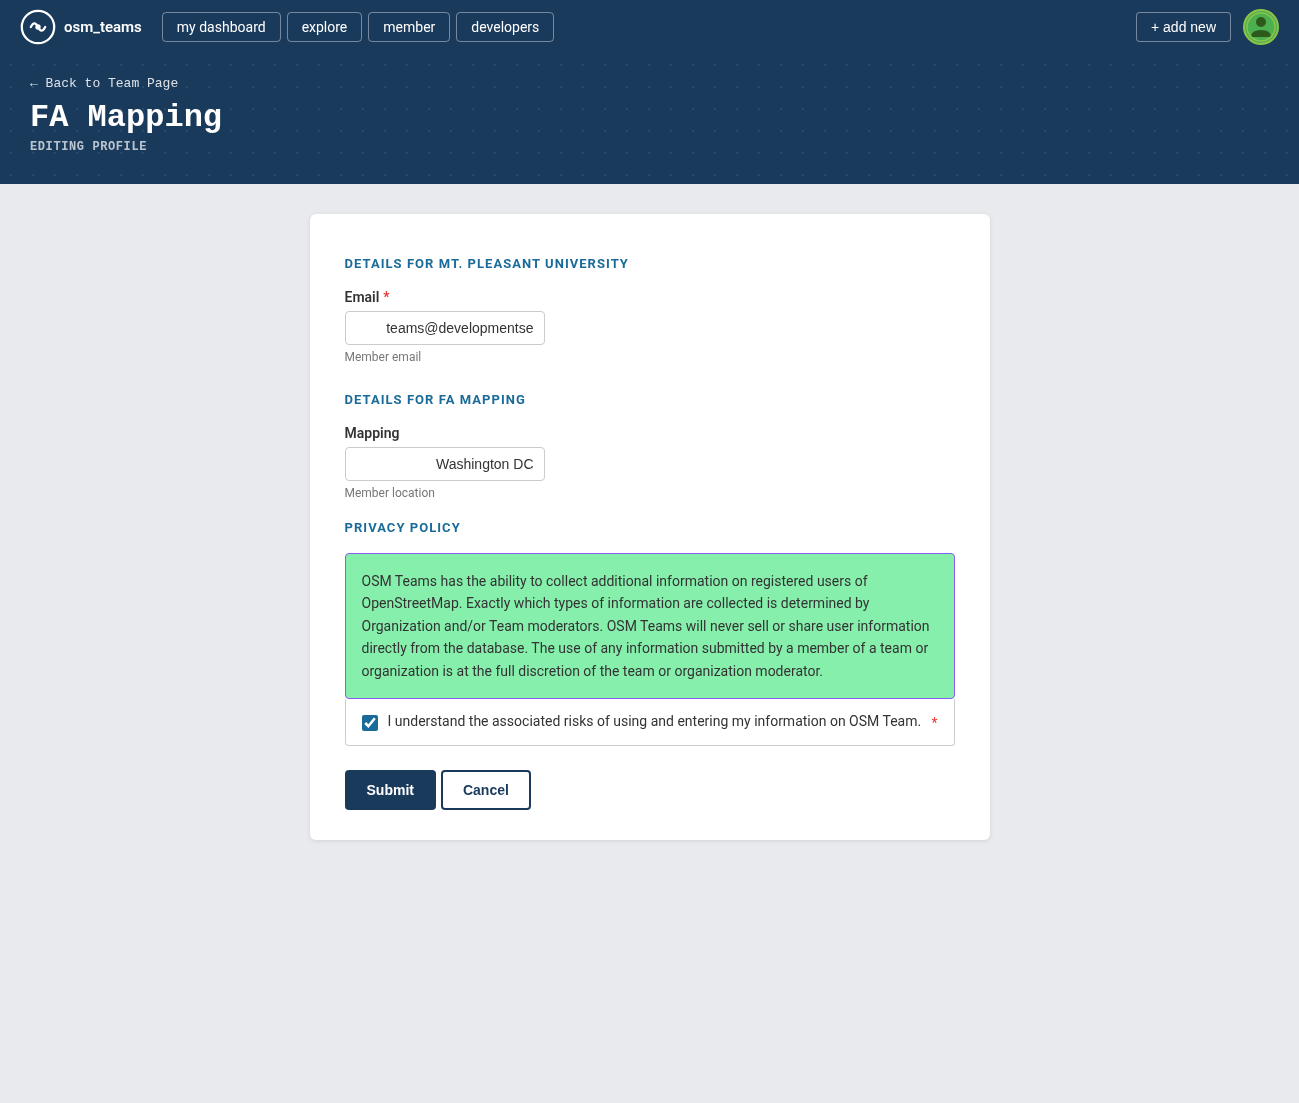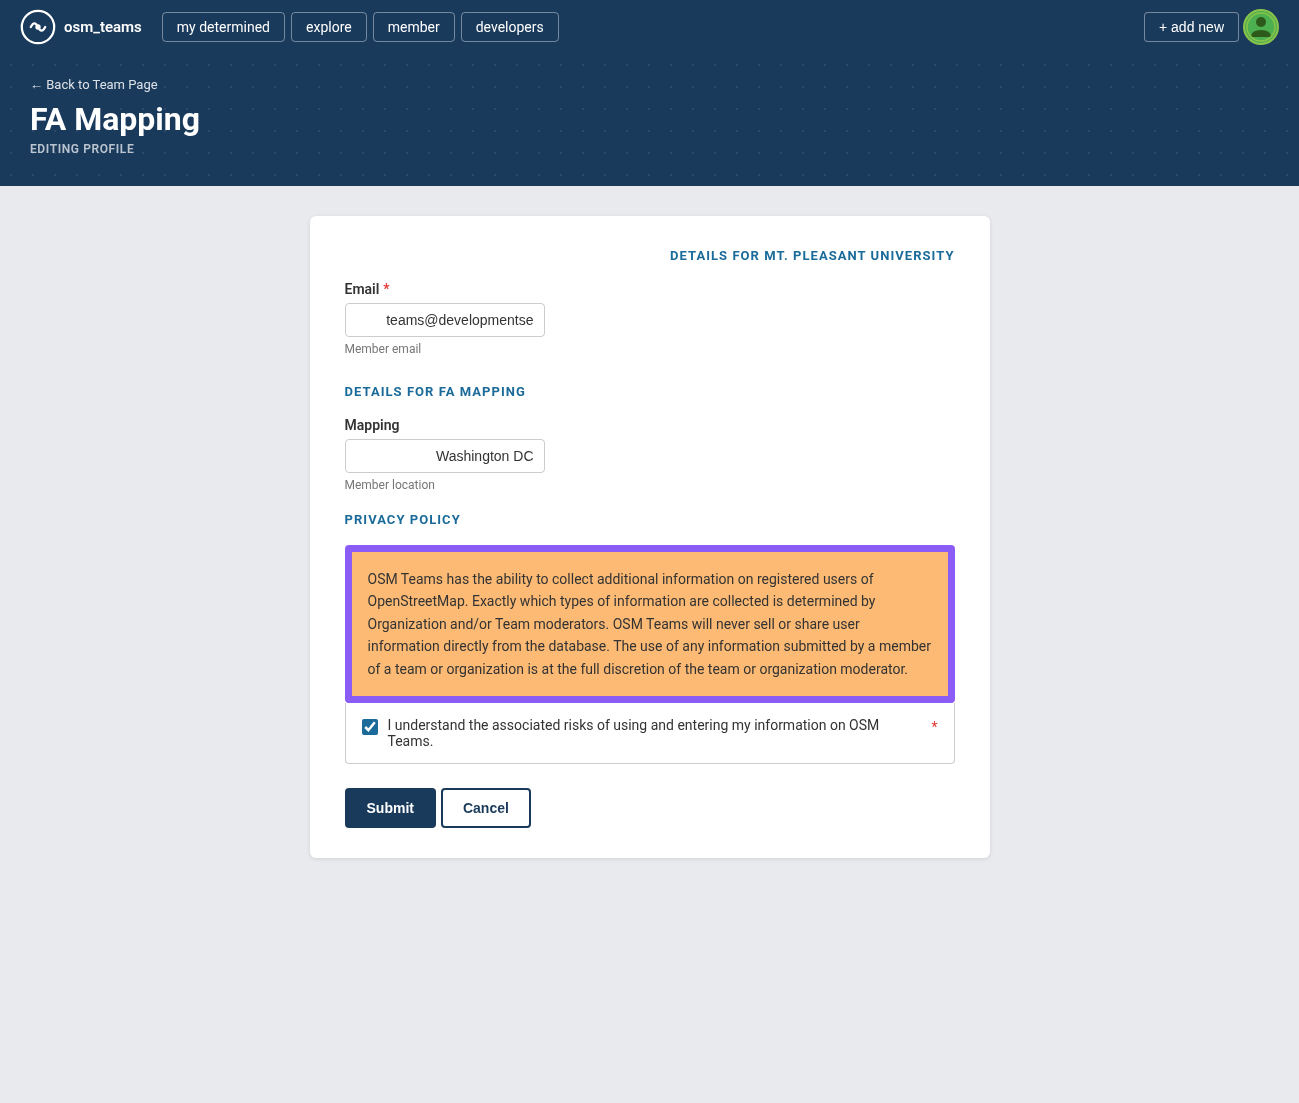--- a/index.html
+++ b/index.html
@@ -42,21 +42,21 @@
       padding: 6px 14px;
       border: 1px solid rgba(255,255,255,0.4);
       border-radius: 4px;
       font-size: 14px;
       cursor: pointer;
       background: transparent;
     }
     .nav-right {
       display: flex;
       align-items: center;
-      gap: 4px;
+      gap: 12px;
       margin-left: auto;
     }
     .add-new-btn {
       background: #1a3a5c;
       color: white;
       border: 1px solid rgba(255,255,255,0.4);
       border-radius: 4px;
       padding: 6px 14px;
       font-size: 14px;
       cursor: pointer;
@@ -77,20 +77,21 @@
     }
     .user-avatar svg { width: 30px; height: 30px; }
 
     
     .hero {
       background-color: #1a3a5c;
       background-image: radial-gradient(circle, rgba(255,255,255,0.08) 1px, transparent 1px);
       background-size: 22px 22px;
       padding: 20px 30px 30px;
       color: white;
+      font-family: Liberation Mono, monospace;
     }
     .back-link {
       color: rgba(255,255,255,0.85);
       font-size: 13px;
       text-decoration: none;
       display: inline-block;
       margin-bottom: 8px;
       cursor: pointer;
     }
     .hero-title {
@@ -123,21 +124,21 @@
     
     .section-heading {
       color: #1a6b9a;
       font-size: 13px;
       font-weight: 700;
       letter-spacing: 0.08em;
       text-transform: uppercase;
       margin-bottom: 18px;
       margin-top: 28px;
     }
-    .section-heading:first-child { margin-top: 2px; text-align: right; }
+    .section-heading:first-child { margin-top: 12px; }
 
     
     .field-label {
       font-size: 14px;
       font-weight: 600;
       color: #333;
       margin-bottom: 6px;
       display: flex;
       align-items: center;
       gap: 4px;
@@ -160,27 +161,27 @@
     .field-hint {
       font-size: 12px;
       color: #777;
       margin-top: 5px;
     }
     .field-group { margin-bottom: 20px; }
 
     
     .privacy-section { margin-top: 10px; }
     .privacy-box {
-      border: 7px solid #8b5cf6;
+      border: 1px solid #8b5cf6;
       border-radius: 4px;
       padding: 16px;
       font-size: 14px;
       color: #333;
       line-height: 1.6;
-      background: #fdba74;
+      background: #86efac;
       margin-bottom: 0;
     }
     .checkbox-area {
       border: 1px solid #ccc;
       border-top: none;
       border-radius: 0 0 4px 4px;
       padding: 14px 16px;
       display: flex;
       align-items: flex-start;
       gap: 10px;
@@ -239,21 +240,21 @@
 <nav class="navbar">
   <div class="nav-logo">
     <svg class="logo-icon" viewBox="0 0 40 40">
       <circle cx="20" cy="20" r="18" fill="none" stroke="white" stroke-width="2.5"></circle>
       <path d="M12 20 Q16 12 20 20 Q24 28 28 20" fill="none" stroke="white" stroke-width="2.5" stroke-linecap="round"></path>
       <circle cx="20" cy="20" r="3" fill="white"></circle>
     </svg>
     <span>osm_teams</span>
   </div>
   <div class="nav-links">
-    <a class="nav-link">my determined</a>
+    <a class="nav-link">my dashboard</a>
     <a class="nav-link">explore</a>
     <a class="nav-link">member</a>
     <a class="nav-link">developers</a>
   </div>
   <div class="nav-right">
     <button class="add-new-btn">
       <span>+ add new</span>
     </button>
     <div class="user-avatar">
       <svg viewBox="0 0 30 30">
@@ -292,21 +293,21 @@
       <input type="text" class="field-input" value="Washington DC" placeholder="Washington DC" style="">
       <div class="field-hint">Member location</div>
     </div>
 
     <div class="section-heading privacy-section">PRIVACY POLICY</div>
 
     <div class="privacy-box">OSM Teams has the ability to collect additional information on registered users of OpenStreetMap. Exactly which types of information are collected is determined by Organization and/or Team moderators. OSM Teams will never sell or share user information directly from the database. The use of any information submitted by a member of a team or organization is at the full discretion of the team or organization moderator.</div>
 
     <div class="checkbox-area">
       <input type="checkbox" class="checkbox-input" checked="" id="privacy-check" style="">
-      <label class="checkbox-label" for="privacy-check">I understand the associated risks of using and entering my information on OSM Teams.</label>
+      <label class="checkbox-label" for="privacy-check">I understand the associated risks of using and entering my information on OSM Team.</label>
       <span class="checkbox-required">*</span>
     </div>
 
     <div class="button-row">
       <button class="btn-submit">Submit</button>
       <button class="btn-cancel">Cancel</button>
     </div>
 
   </div>
 </div>

